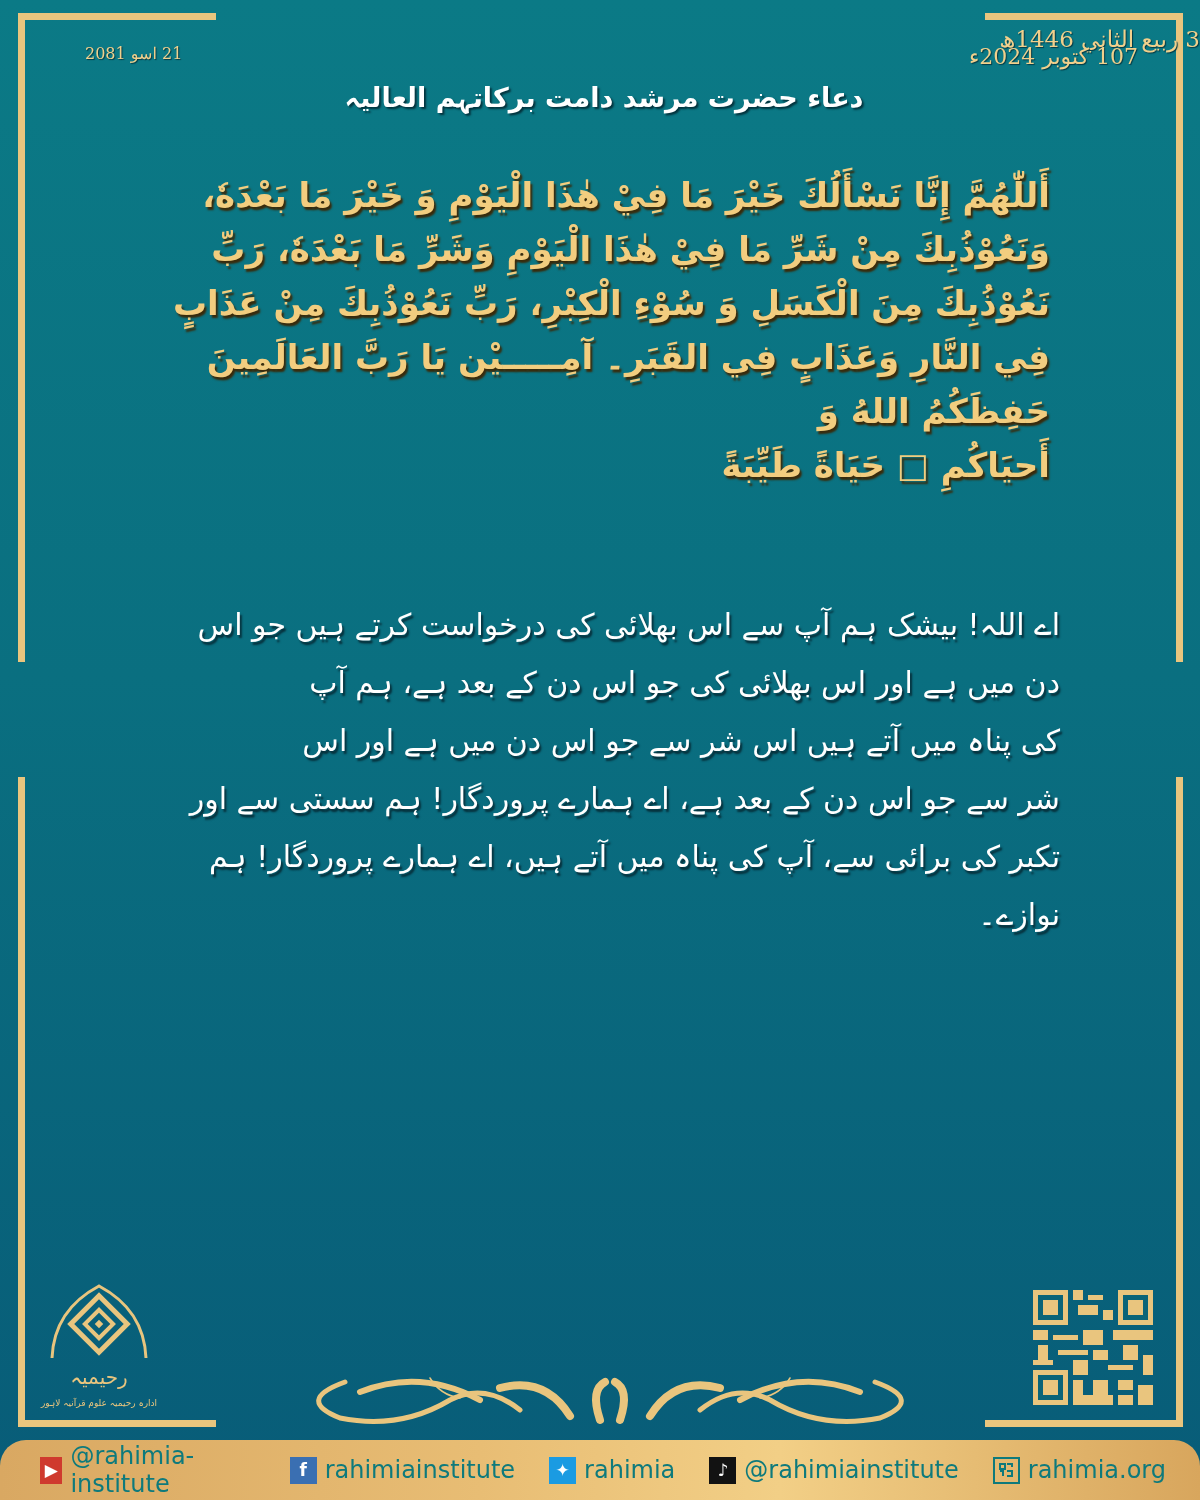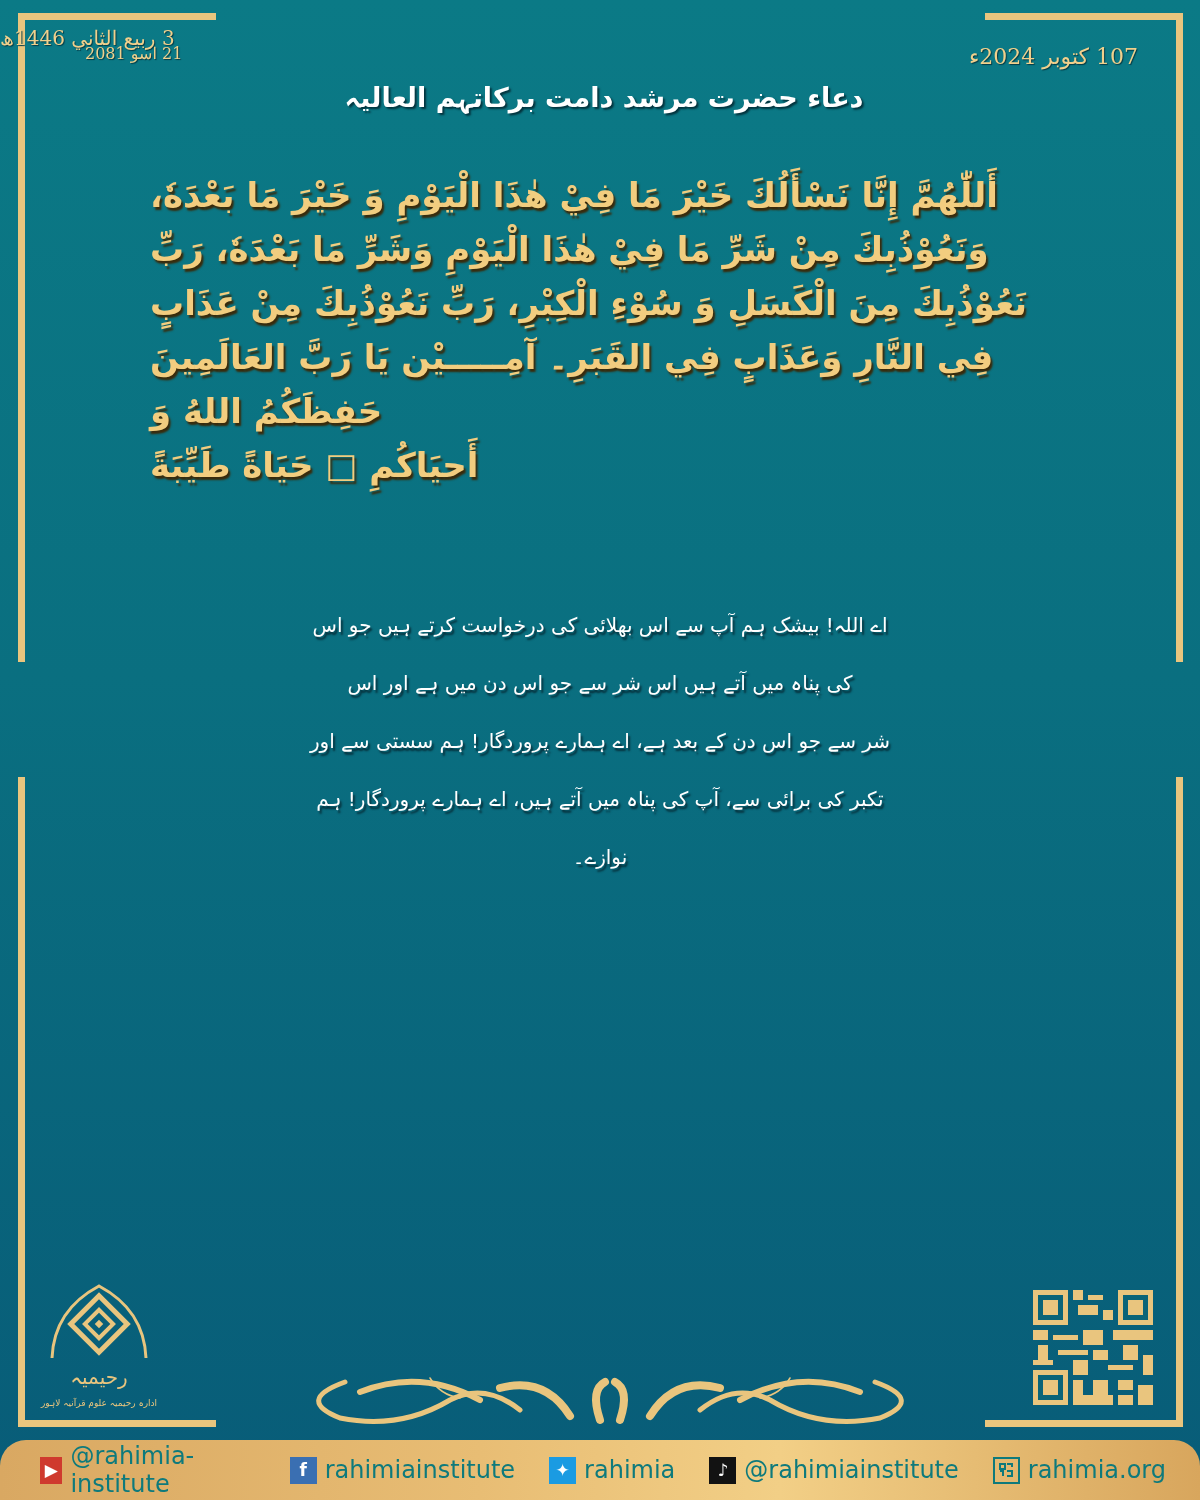--- a/index.html
+++ b/index.html
@@ -14,28 +14,28 @@
   .frame-top-left-v { left:18px; top:13px; width:7px; height:649px; }
   .frame-top-right-h { left:985px; top:13px; width:198px; height:7px; }
   .frame-top-right-v { left:1176px; top:13px; width:7px; height:649px; }
   .frame-bot-left-v { left:18px; top:777px; width:7px; height:650px; }
   .frame-bot-left-h { left:18px; top:1420px; width:198px; height:7px; }
   .frame-bot-right-v { left:1176px; top:777px; width:7px; height:650px; }
   .frame-bot-right-h { left:985px; top:1420px; width:198px; height:7px; }
 
   .date-left { position:absolute; left:85px; top:44px; font-family:"DejaVu Serif", serif; font-size:16px; color:#f0d08c; direction:rtl; text-shadow:1px 1px 1px #053a45; }
   .date-right { position:absolute; right:62px; top:44px; font-family:"DejaVu Serif", serif; font-size:22px; color:#f0d08c; direction:rtl; text-shadow:1px 1px 1px #053a45; }
-  .date-hijri { position:absolute; left:0; right:0; top:26px; text-align:left; font-family:"DejaVu Serif", serif; font-size:20px; color:#f0d08c; direction:rtl; text-shadow:1px 1px 1px #053a45; }
+  .date-hijri { position:absolute; left:0; right:0; top:26px; text-align:right; font-family:"DejaVu Serif", serif; font-size:23px; color:#f0d08c; direction:rtl; text-shadow:1px 1px 1px #053a45; }
   .title { position:absolute; left:8px; right:0; top:82px; text-align:center; font-size:27px; color:#ffffff; direction:rtl; text-shadow:2px 2px 2px #04333d; font-weight:bold; }
 
-  .arabic { position:absolute; left:150px; right:150px; top:168px; text-align:left; direction:rtl;
+  .arabic { position:absolute; left:150px; right:150px; top:168px; text-align:right; direction:rtl;
     font-family:"DejaVu Sans", sans-serif; font-size:34px; line-height:54px; color:#f2cd7f; font-weight:bold;
     text-shadow:2px 3px 2px #3a2a0a; }
-  .urdu { position:absolute; left:140px; right:140px; top:596px; text-align:center; direction:rtl;
-    font-family:"DejaVu Sans", sans-serif; font-size:20px; line-height:58px; color:#ffffff;
+  .urdu { position:absolute; left:140px; right:140px; top:596px; text-align:right; direction:rtl;
+    font-family:"DejaVu Sans", sans-serif; font-size:30px; line-height:58px; color:#ffffff;
     text-shadow:2px 3px 2px #062f3a; }
 
   .logo { position:absolute; left:40px; top:1280px; width:118px; height:140px; }
   .qr { position:absolute; left:1033px; top:1290px; width:120px; height:115px; }
   .ornament { position:absolute; left:300px; top:1370px; width:620px; height:56px; }
 
   .footer { position:absolute; left:0; top:1440px; width:1200px; height:60px;
     background: linear-gradient(90deg, #d9a862 0%, #e8bd74 40%, #f2cf86 65%, #d8a65d 100%);
     border-radius:26px 26px 0 0; display:flex; align-items:center; padding-left:40px; box-sizing:border-box; }
   .social { display:flex; align-items:center; margin-right:34px; }
@@ -67,20 +67,21 @@
 <div class="arabic">
   <div>أَللّٰهُمَّ إِنَّا نَسْأَلُكَ خَيْرَ مَا فِيْ هٰذَا الْيَوْمِ وَ خَيْرَ مَا بَعْدَهٗ،</div>
   <div>وَنَعُوْذُبِكَ مِنْ شَرِّ مَا فِيْ هٰذَا الْيَوْمِ وَشَرِّ مَا بَعْدَهٗ، رَبِّ</div>
   <div>نَعُوْذُبِكَ مِنَ الْكَسَلِ وَ سُوْءِ الْكِبْرِ، رَبِّ نَعُوْذُبِكَ مِنْ عَذَابٍ</div>
   <div>فِي النَّارِ وَعَذَابٍ فِي القَبَرِ۔ آمِـــــيْن يَا رَبَّ العَالَمِينَ حَفِظَكُمُ اللهُ وَ</div>
   <div>أَحيَاكُمِ □ حَيَاةً طَيِّبَةً</div>
 </div>
 
 <div class="urdu">
   <div>اے اللہ! بیشک ہم آپ سے اس بھلائی کی درخواست کرتے ہیں جو اس</div>
+  <div>دن میں ہے اور اس بھلائی کی جو اس دن کے بعد ہے، ہم آپ</div>
   <div>کی پناہ میں آتے ہیں اس شر سے جو اس دن میں ہے اور اس</div>
   <div>شر سے جو اس دن کے بعد ہے، اے ہمارے پروردگار! ہم سستی سے اور</div>
   <div>تکبر کی برائی سے، آپ کی پناہ میں آتے ہیں، اے ہمارے پروردگار! ہم</div>
   <div>نوازے۔</div>
 </div>
 
 <div class="logo">
   <svg width="118" height="140" viewBox="0 0 118 140">
     <path d="M12 78 Q14 30 59 6 Q104 30 106 78" fill="none" stroke="#e9c57e" stroke-width="3"></path>
     <g fill="#e9c57e" transform="translate(59 44) rotate(45)">

